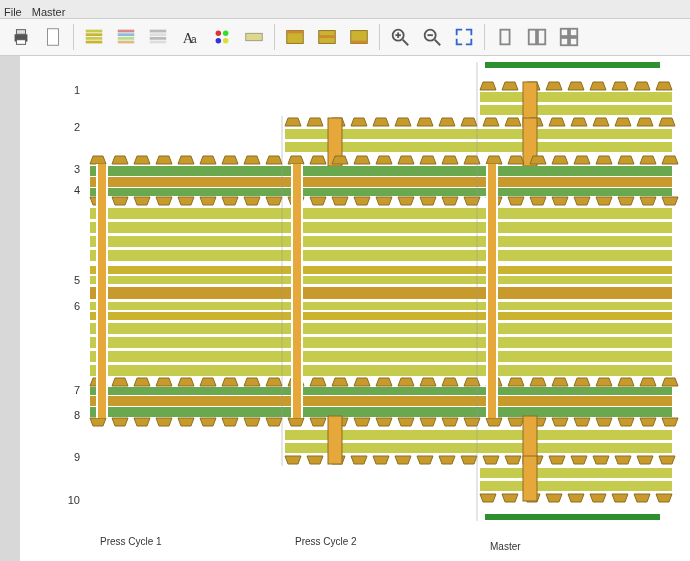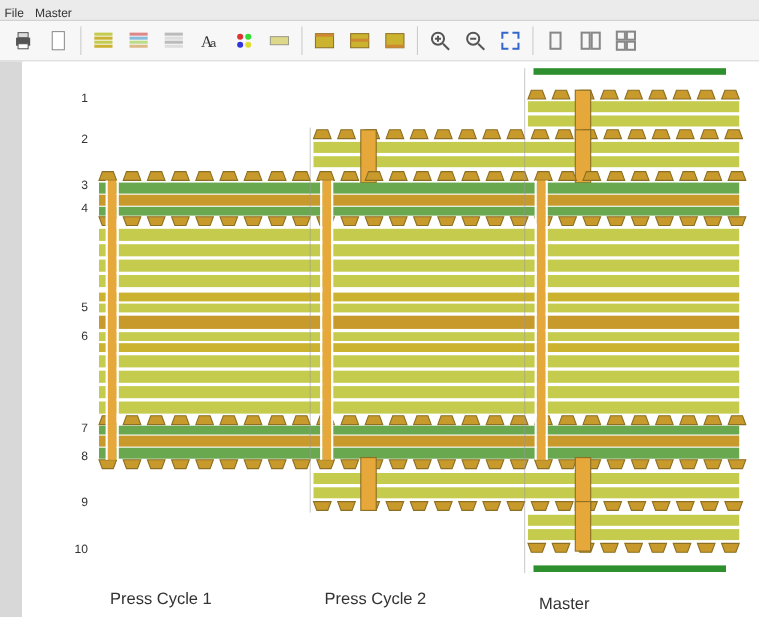--- a/index.html
+++ b/index.html
@@ -5,21 +5,21 @@
   html, body { margin:0; padding:0; width:690px; height:561px; background:#f0f0f0; font-family:Arial,Helvetica,sans-serif; font-size:11px; color:#333; overflow:hidden; }
   .menubar { height:18px; background:#ebebeb; border-bottom:1px solid #ccc; padding:0 4px; display:flex; align-items:flex-end; gap:10px; }
   .menubar span { cursor:default; }
   .toolbar { height:36px; background:#f7f7f7; border-bottom:1px solid #ccc; display:flex; align-items:center; padding:0 6px; gap:2px; }
   .tbtn { width:28px; height:28px; display:flex; align-items:center; justify-content:center; border:1px solid transparent; border-radius:2px; }
   .sep { width:1px; height:26px; background:#ccc; margin:0 3px; }
   .workspace { position:relative; background:#fff; height:505px; width:690px; }
   .left-gutter { position:absolute; left:0; top:0; width:20px; height:100%; background:#d8d8d8; border-right:1px solid #bbb; }
   .canvas { position:absolute; left:20px; top:0; width:670px; height:505px; background:#fff; overflow:hidden; }
   .rownum { position:absolute; left:0; width:60px; text-align:right; font-size:11px; color:#333; }
-  .collabel { position:absolute; top:515px; font-size:15px; color:#333; }
+  .collabel { position:absolute; top:515px; font-size:10px; color:#333; }
   .svgicon { width:22px; height:22px; }
 </style>
 </head>
 <body>
 
 <div class="menubar">
   <span>File</span>
   <span>Master</span>
 </div>
 

